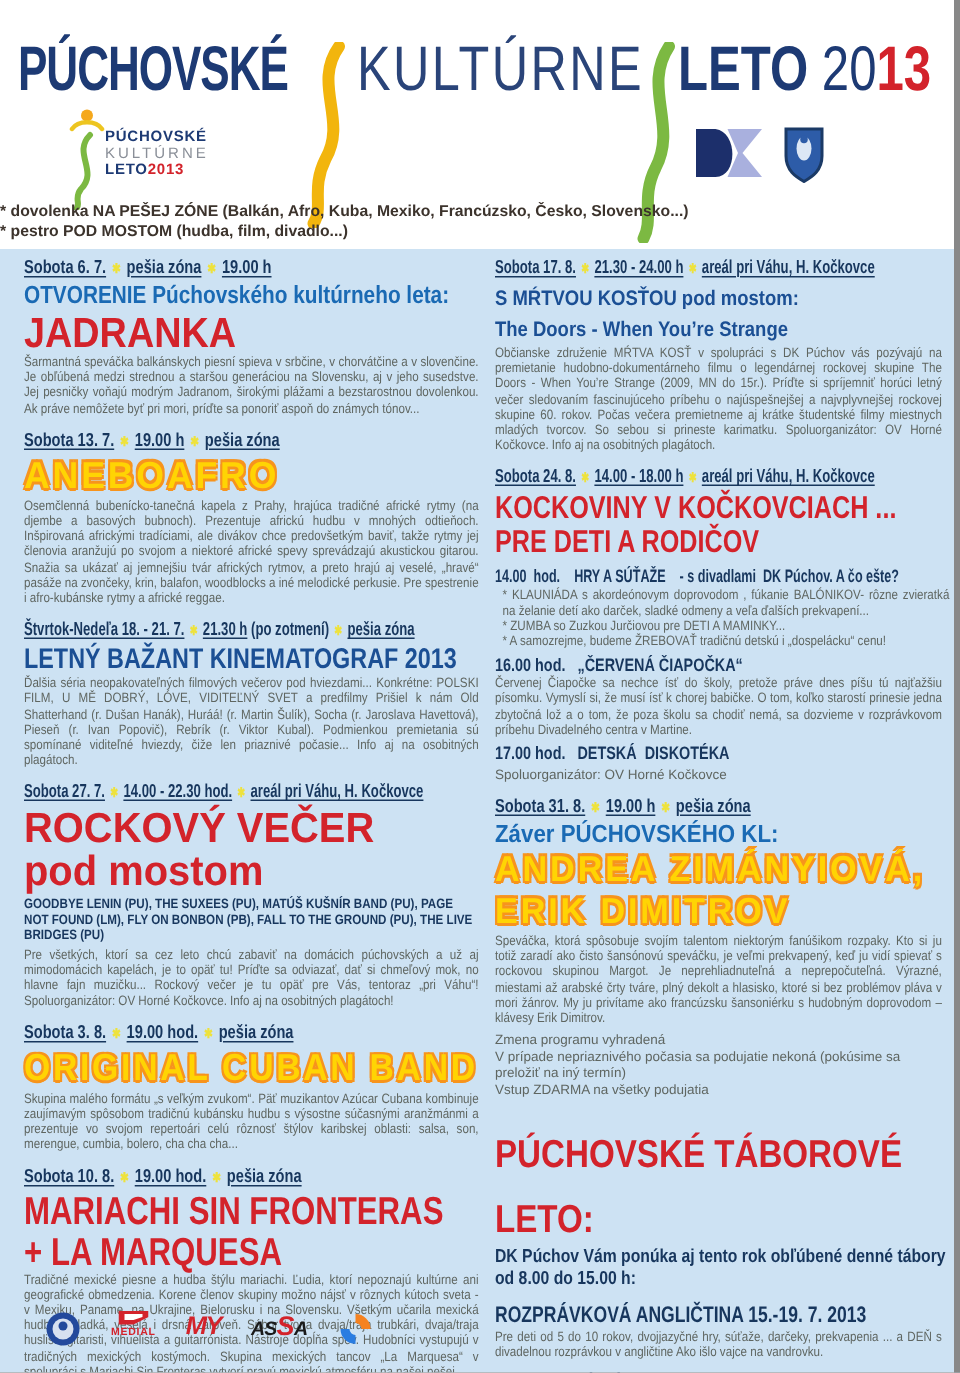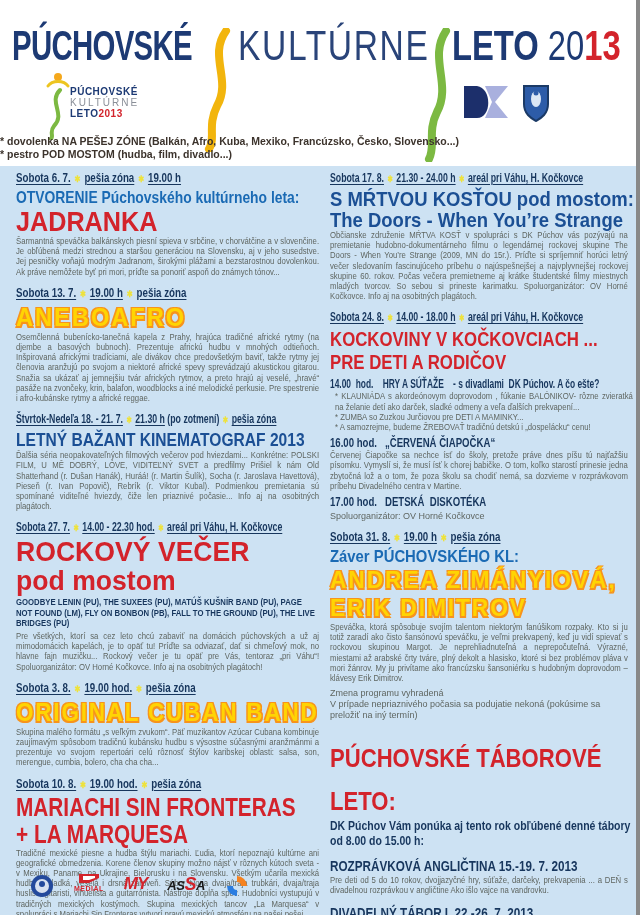--- a/index.html
+++ b/index.html
@@ -43,21 +43,21 @@
 
   .cond{display:inline-block;white-space:nowrap;transform-origin:0 50%;}
   .cx70{transform:scaleX(.70);} .cx80{transform:scaleX(.80);}
   .cx82{transform:scaleX(.82);} .cx84{transform:scaleX(.84);} .cx85{transform:scaleX(.85);}
   .cx88{transform:scaleX(.88);} .cx90{transform:scaleX(.90);} .cx95{transform:scaleX(.95);}
 
   .sup{font-size:16.5px;font-weight:800;color:var(--c-blue,#1a6ab4);line-height:19px;}
   .bigred{font-size:28px;font-weight:800;color:var(--c-red,#d3232b);line-height:29px;}
   .bigred.sm{font-size:26px;line-height:27px;}
   .bigred.xs{font-size:21px;line-height:23px;}
-  .bigblue{font-size:21px;font-weight:800;color:#1b4f94;line-height:21px;}
+  .bigblue{font-size:14px;font-weight:800;color:#1b4f94;line-height:21px;}
   .bigyellow{font-size:25px;font-weight:800;color:var(--c-yellow,#ffd403);letter-spacing:2px;line-height:29px;
      text-shadow:-1.5px -1.5px 0 var(--c-orange,#f7941d),1.5px -1.5px 0 var(--c-orange,#f7941d),
                  -1.5px 1.5px 0 var(--c-orange,#f7941d),1.5px 1.5px 0 var(--c-orange,#f7941d),
                  0 2px 0 var(--c-orange,#f7941d);}
   .bigyellow.sm{font-size:24px;line-height:28px;}
 
   .jtxt{font-size:9px;line-height:10.2px;color:var(--c-body,#5f6661);text-align:justify;
         transform:scaleX(.861);transform-origin:0 0;}
   .wL{width:352px;} .wR{width:346px;}
   .lineup{font-size:9px;line-height:10.5px;font-weight:bold;color:var(--c-navy,#17365d);
@@ -197,20 +197,21 @@
 
     <div class="event">
       <span class="head"><span class="u">Sobota 31. 8.</span><span class="star">✱</span><span class="u">19.00 h</span><span class="star">✱</span><span class="u">pešia zóna</span></span>
       <div class="sup"><span class="cond cx90">Záver PÚCHOVSKÉHO KL:</span></div>
       <div class="bigyellow sm"><span class="cond cx95">ANDREA  ZIMÁNYIOVÁ,</span></div>
       <div class="bigyellow sm"><span class="cond cx95">ERIK DIMITROV</span></div>
       <div class="jtxt wR">Speváčka, ktorá spôsobuje svojím talentom niektorým fanúšikom rozpaky. Kto si ju totiž zaradí ako čisto šansónovú speváčku, je veľmi prekvapený, keď ju vidí spievať s rockovou skupinou Margot. Je neprehliadnuteľná a neprepočuteľná. Výrazné, miestami až arabské črty tváre, plný dekolt a hlasisko, ktoré si bez problémov pláva v mori žánrov. My ju privítame ako francúzsku šansoniérku s hudobným doprovodom – klávesy Erik Dimitrov.</div>
       <div class="notes" style="margin-top:5px">
         <div>Zmena programu vyhradená</div>
         <div>V prípade nepriaznivého počasia sa podujatie nekoná (pokúsime sa preložiť na iný termín)</div>
+        <div>Vstup ZDARMA  na všetky podujatia</div>
       </div>
     </div>
 
     <div class="event">
       <div class="tabor-title"><span class="cond cx85">PÚCHOVSKÉ TÁBOROVÉ</span></div>
       <div class="tabor-title" style="margin-top:16px"><span class="cond cx85">LETO:</span></div>
       <span class="introl" style="margin-top:4px">DK Púchov Vám ponúka aj tento rok obľúbené denné tábory</span>
       <span class="introl">od 8.00 do 15.00 h:</span>
 
       <div class="camp">

